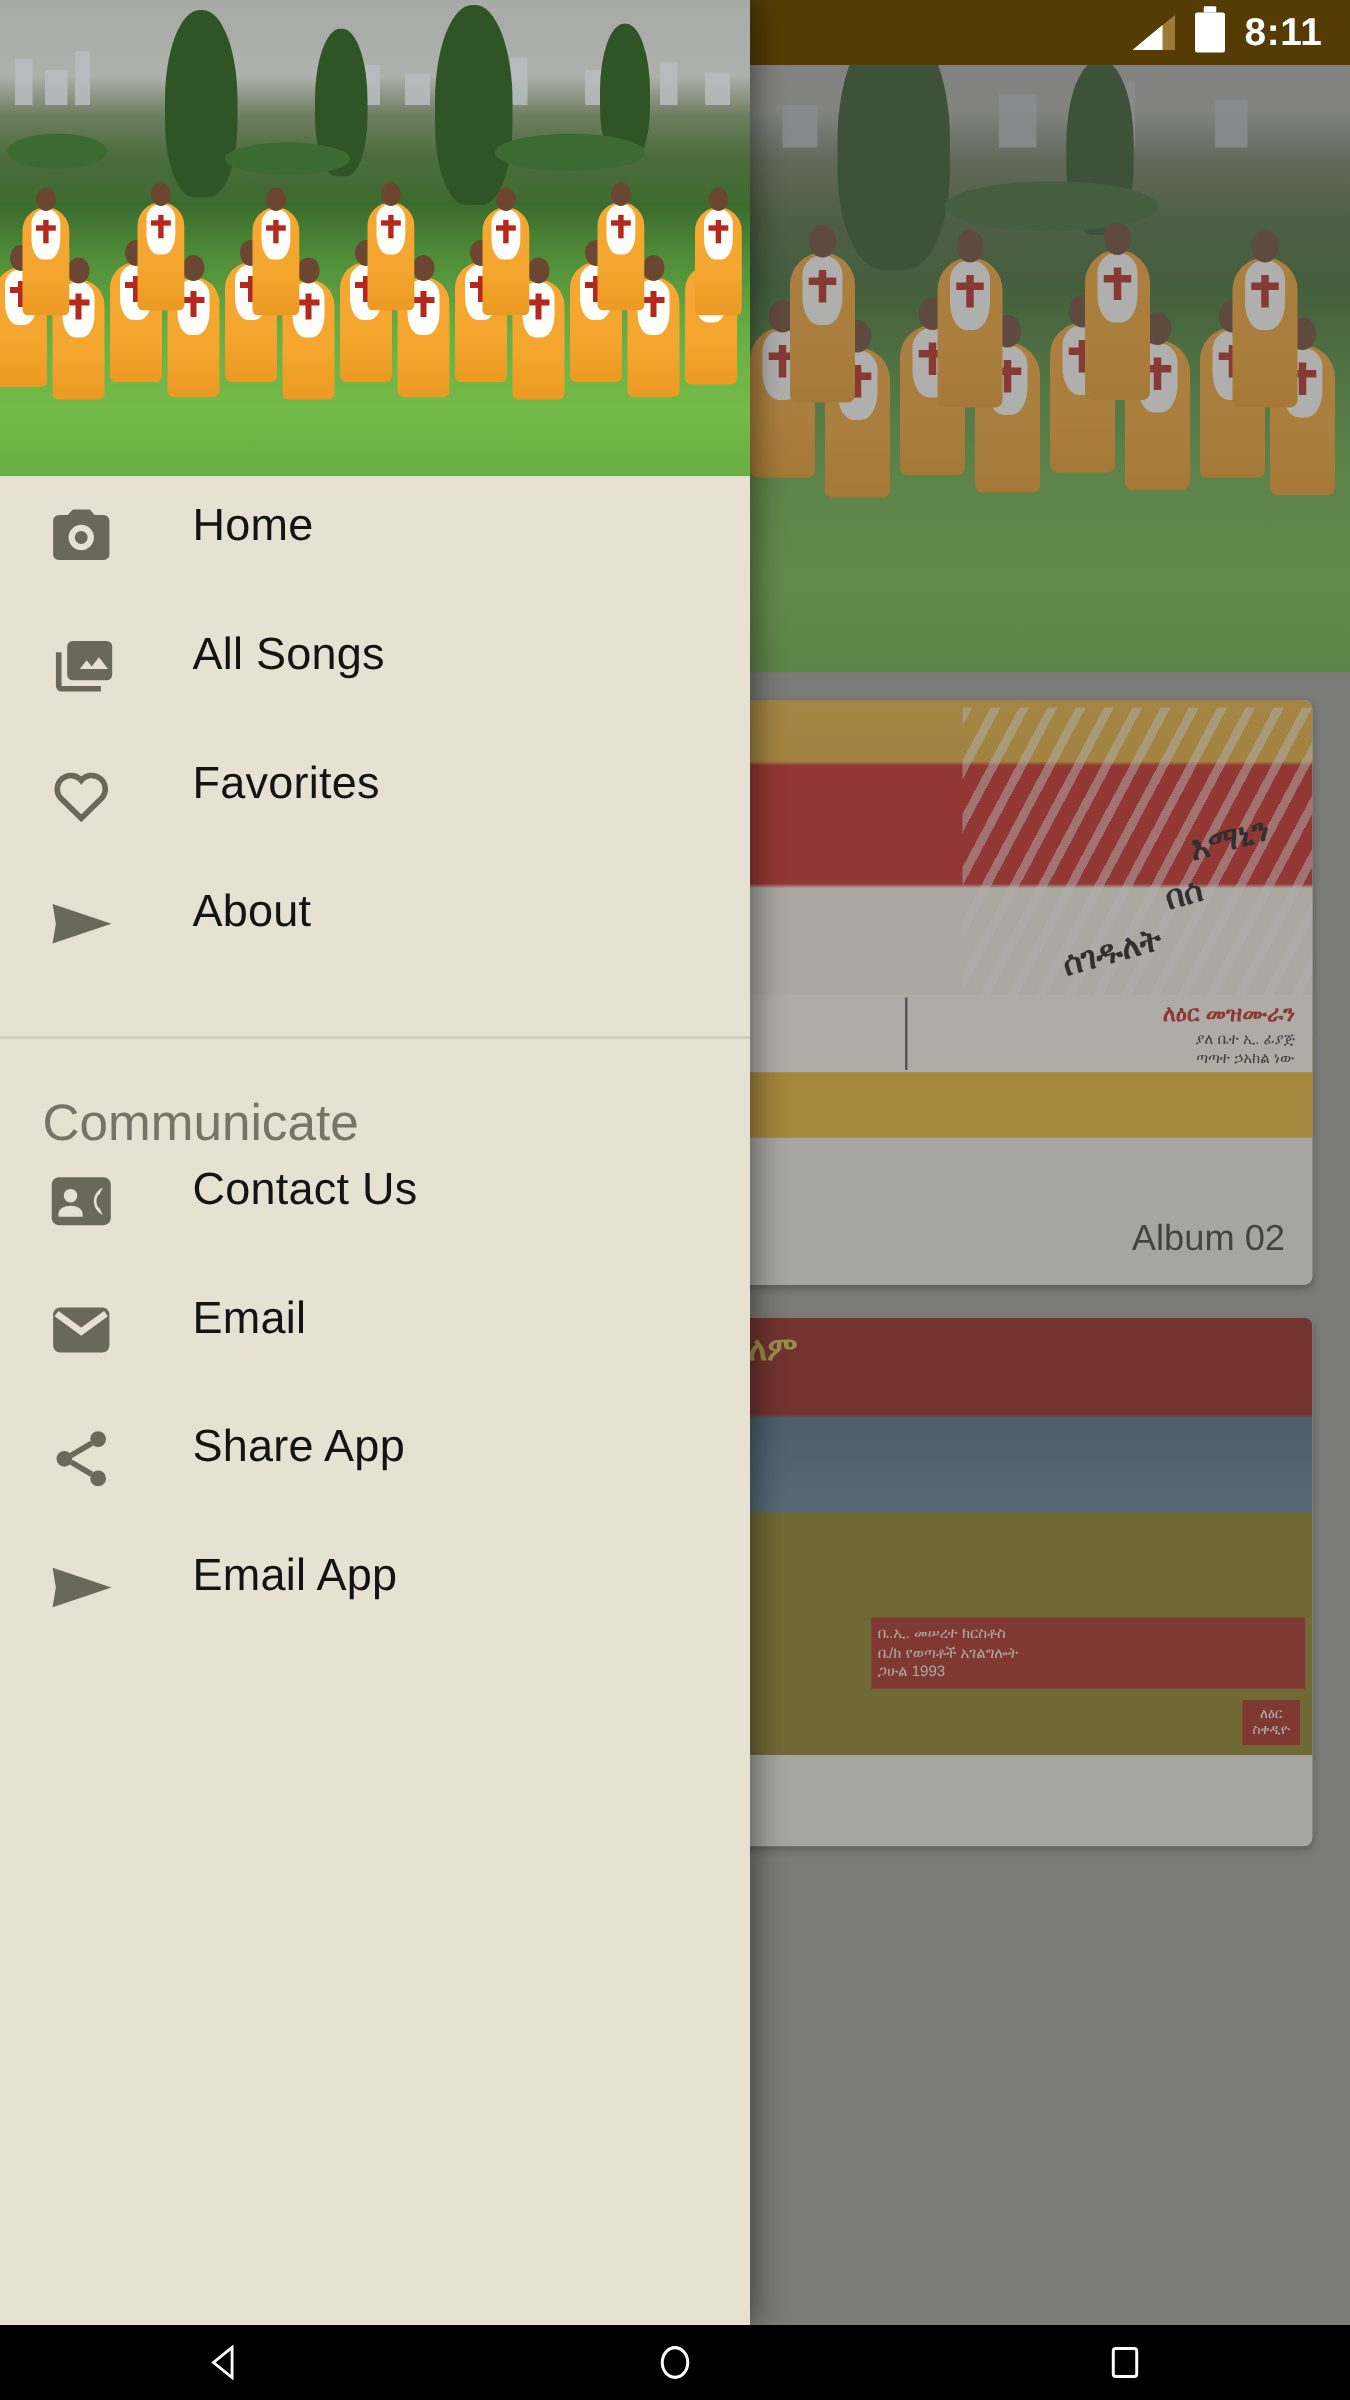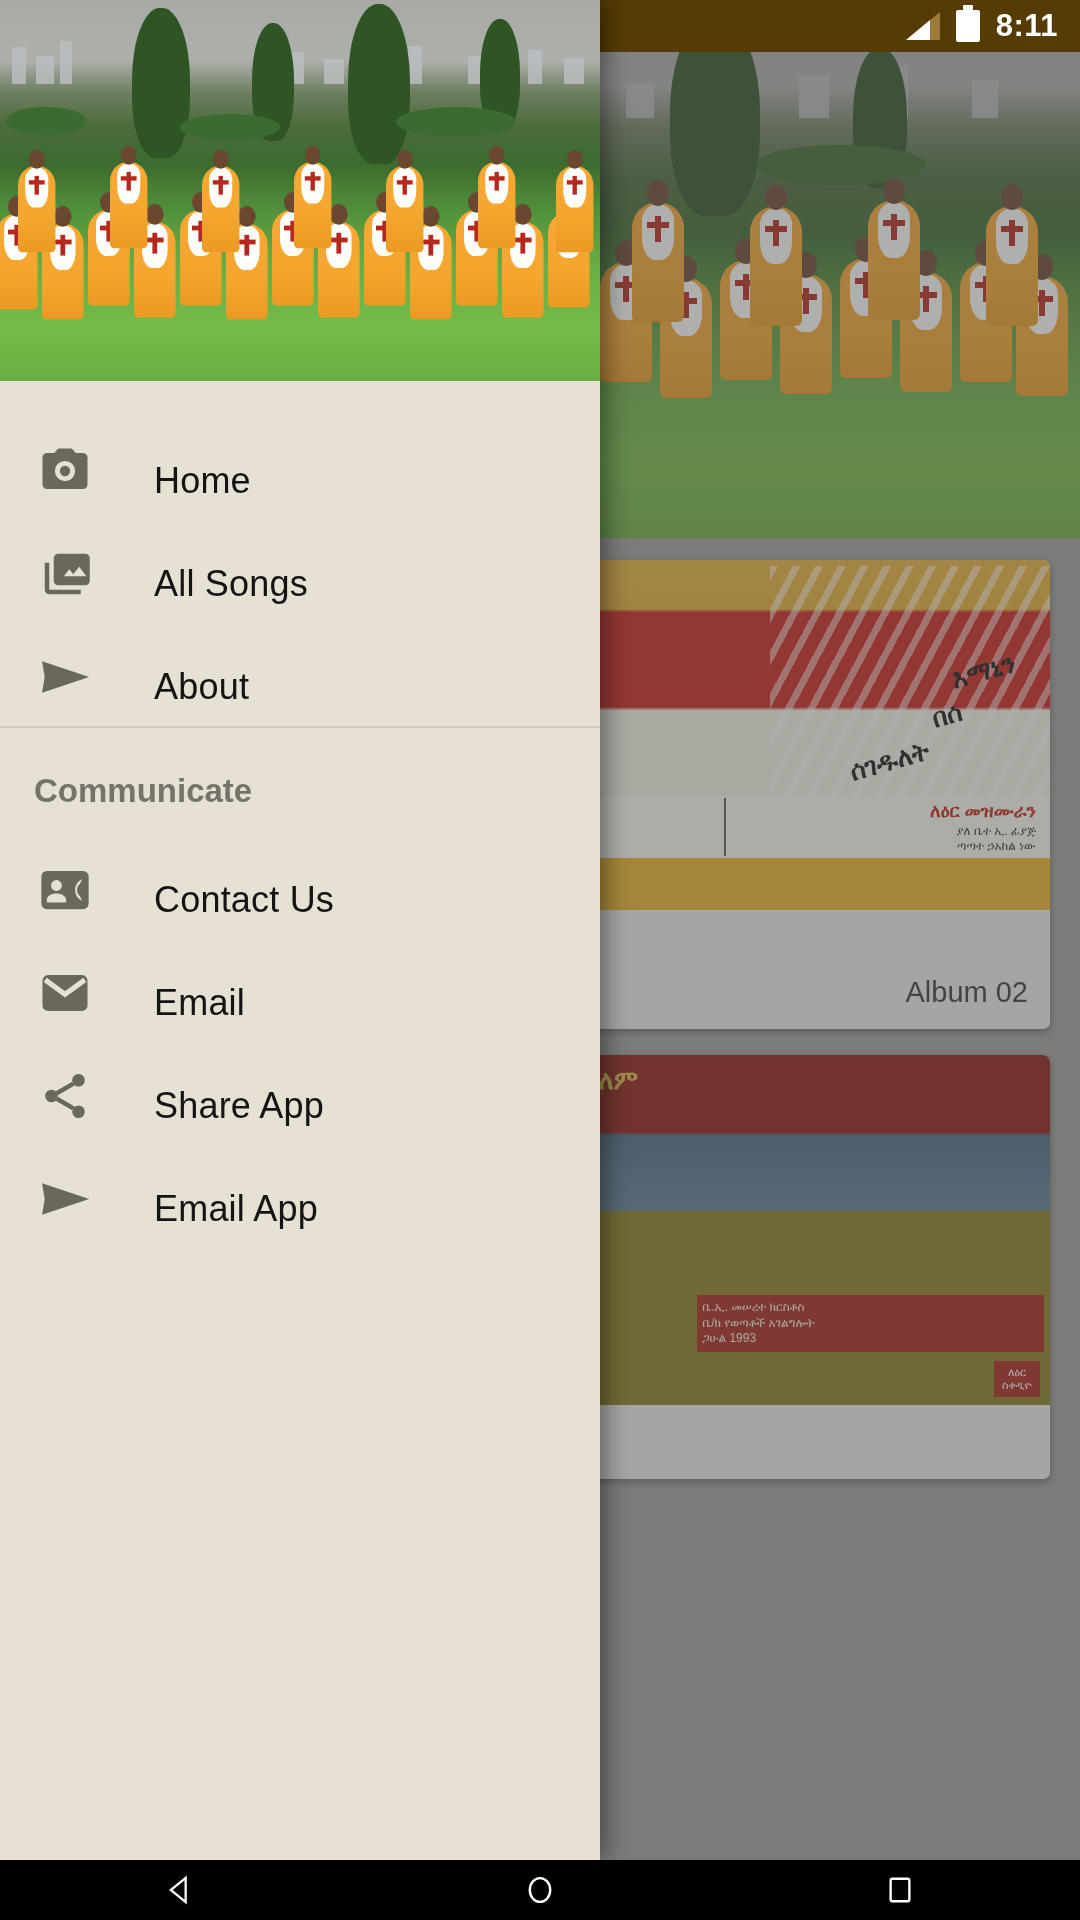--- a/index.html
+++ b/index.html
@@ -224,36 +224,36 @@
     background:#e7e1d4; z-index:60;
     box-shadow:6px 0 22px rgba(0,0,0,.42);
     display:flex; flex-direction:column;
   }
   #drawer-header{
     width:600px; height:381px; position:relative; overflow:hidden; flex:0 0 381px;
   }
   #drawer-list{ flex:1 1 auto; padding-top:18px; }
 
   .nav-item{
-    display:flex; align-items:flex-end; height:103px; padding-left:34px; cursor:pointer;
+    display:flex; align-items:flex-start; height:103px; padding-left:34px; cursor:pointer;
   }
   .nav-ico{
     width:62px; min-width:62px; height:62px; display:flex; align-items:center; justify-content:center;
     color:#6a675c;
   }
   .nav-ico svg{ display:block; }
   .nav-label{
     margin-left:58px; font-size:36px; color:#141414; letter-spacing:.2px;
   }
 
   .nav-divider{
     height:2px; background:#cfc9ba; margin-top:18px; width:100%;
   }
   .nav-section{
-    font-size:33px; color:#76736a; padding:44px 0 8px 34px;font-weight:bold;
+    font-size:41px; color:#76736a; padding:44px 0 8px 34px;
   }
 
   
   #navbar{
     position:absolute; left:0; bottom:0; width:1080px; height:60px;
     background:#000; z-index:90;
     display:flex; align-items:center; justify-content:space-around;
   }
   #navbar .nb{ width:180px; display:flex; align-items:center; justify-content:center; cursor:pointer; }
 </style>
@@ -676,20 +676,28 @@
       <div class="nav-item">
         <span class="nav-ico">
           <svg width="54" height="54" viewBox="0 0 24 24" fill="currentColor">
             <path d="M21 3H9a2 2 0 0 0-2 2v10a2 2 0 0 0 2 2h12a2 2 0 0 0 2-2V5a2 2 0 0 0-2-2zm-9.5 10 2.4-3.1 1.8 2.2 2.6-3.3 3.2 4.2h-10z"></path>
             <path d="M5 7H3v12a2 2 0 0 0 2 2h14v-2H5V7z"></path>
           </svg>
         </span>
         <span class="nav-label">All Songs</span>
       </div>
 
+      <div class="nav-item">
+        <span class="nav-ico">
+          <svg width="54" height="54" viewBox="0 0 24 24" fill="none" stroke="currentColor" stroke-width="2">
+            <path d="M12 20.3 4.6 13A4.8 4.8 0 0 1 12 6.8 4.8 4.8 0 0 1 19.4 13L12 20.3z"></path>
+          </svg>
+        </span>
+        <span class="nav-label">Favorites</span>
+      </div>
 
       <div class="nav-item">
         <span class="nav-ico">
           <svg width="58" height="58" viewBox="0 0 24 24" fill="currentColor">
             <path d="M2.5 5.5 22 12 2.5 18.5 3.6 12 2.5 5.5z"></path>
           </svg>
         </span>
         <span class="nav-label">About</span>
       </div>
 

